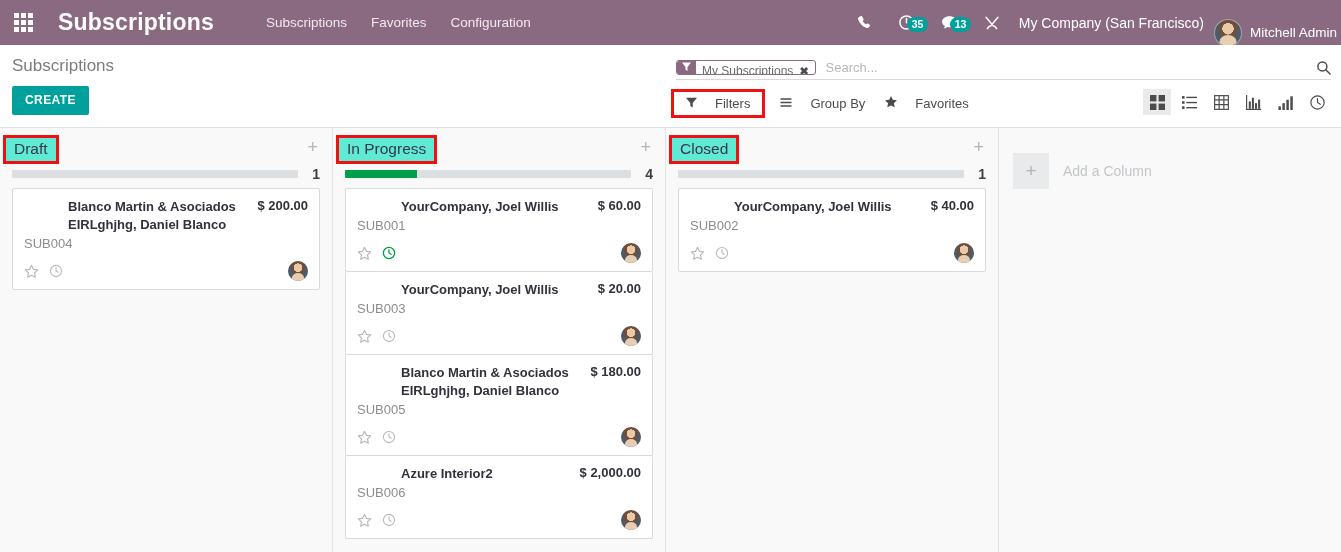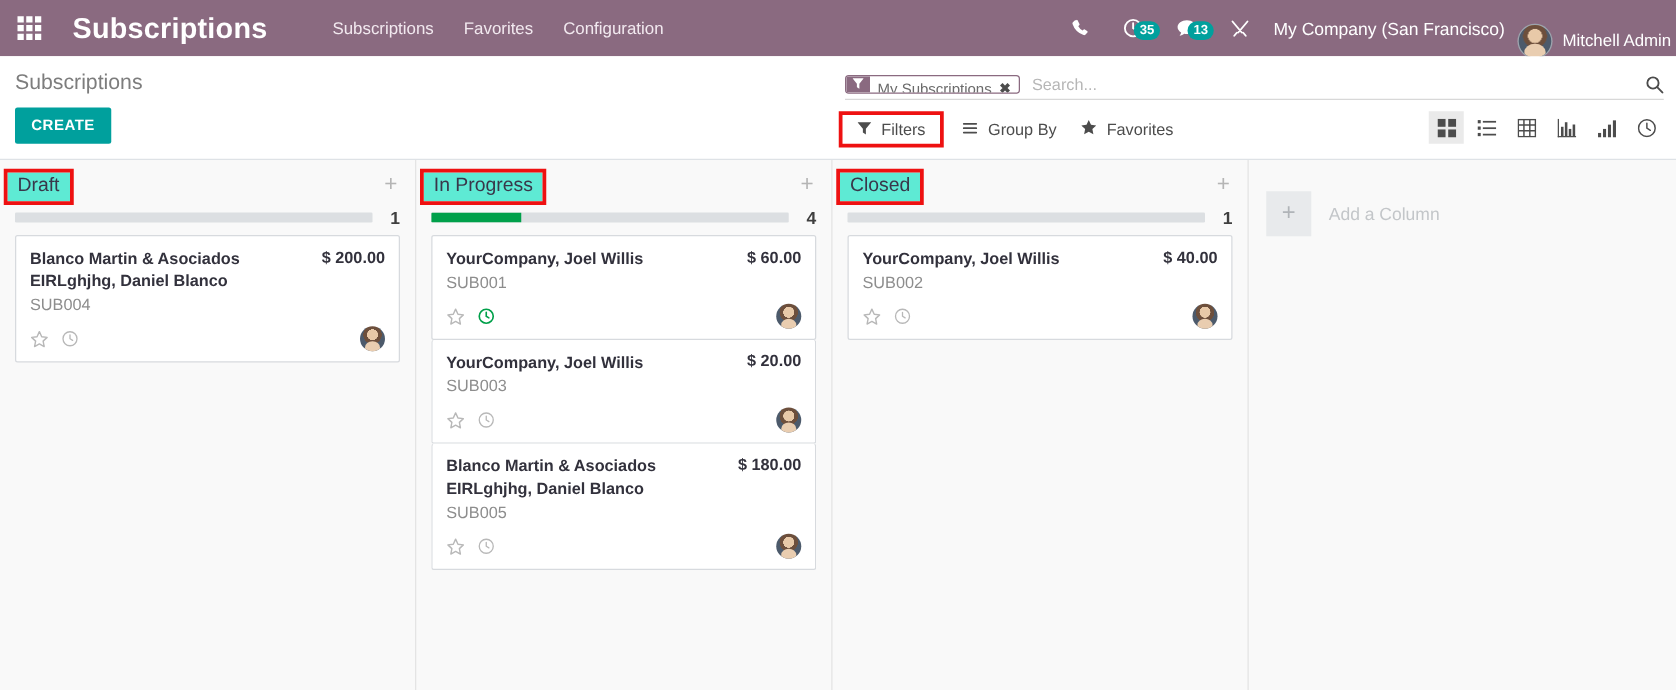--- a/index.html
+++ b/index.html
@@ -188,21 +188,21 @@
   }
 
   .cp-buttons {
     position: absolute;
     left: 676px; top: 46px;
     display: flex;
     align-items: center;
   }
   .cp-btn {
     display: flex; align-items: center;
-    gap: 8px;
+    gap: 18px;
     font-size: 13px;
     color: #4c4c4c;
     padding: 5px 10px;
     cursor: pointer;
   }
   .cp-btn.highlighted {
     outline: 3px solid #ee1111;
     background: #ffffff;
     padding: 4px 12px;
     margin: 0 8px 0 -2px;
@@ -302,20 +302,21 @@
     margin-bottom: 0;
     cursor: pointer;
     position: relative;
   }
   .kb-card + .kb-card { border-top: none; }
   .card-top {
     display: flex;
     justify-content: space-between;
     align-items: flex-start;
     gap: 6px;
+    margin-left: 44px;
   }
   .card-name {
     font-size: 13px;
     font-weight: bold;
     color: #32313c;
     line-height: 18px;
     flex: 1;
   }
   .card-price {
     font-size: 13px;
@@ -659,20 +660,43 @@
               <svg width="14" height="14" viewBox="0 0 16 16" fill="none" stroke="currentColor" stroke-width="1.2">
                   <circle cx="8" cy="8" r="6.4"></circle>
                   <path d="M8 4.4V8l2.4 1.5" stroke-linecap="round"></path>
                 </svg>
             </span>
           </div>
           <div class="avatar-card"></div>
         </div>
       </div>
 
+      <div class="kb-card">
+        <div class="card-top">
+          <span class="card-name">Azure Interior2</span>
+          <span class="card-price">$ 2,000.00</span>
+        </div>
+        <div class="card-ref">SUB006</div>
+        <div class="card-bottom">
+          <div class="card-icons">
+            <span class="ico-star">
+              <svg width="15" height="15" viewBox="0 0 16 16" fill="none" stroke="currentColor" stroke-width="1.2" stroke-linejoin="round">
+                  <path d="M8 1.4l2 4.3 4.6.6-3.4 3.2.9 4.6L8 11.9 3.9 14.1l.9-4.6L1.4 6.3 6 5.7z"></path>
+                </svg>
+            </span>
+            <span class="ico-clock">
+              <svg width="14" height="14" viewBox="0 0 16 16" fill="none" stroke="currentColor" stroke-width="1.2">
+                  <circle cx="8" cy="8" r="6.4"></circle>
+                  <path d="M8 4.4V8l2.4 1.5" stroke-linecap="round"></path>
+                </svg>
+            </span>
+          </div>
+          <div class="avatar-card"></div>
+        </div>
+      </div>
 
     </div>
   </div>
 
   <div class="kb-col">
     <div class="kb-header">
       <span class="kb-title highlighted">Closed</span>
       <span class="kb-plus">+</span>
       <div class="kb-progress-row">
         <div class="kb-progress">

